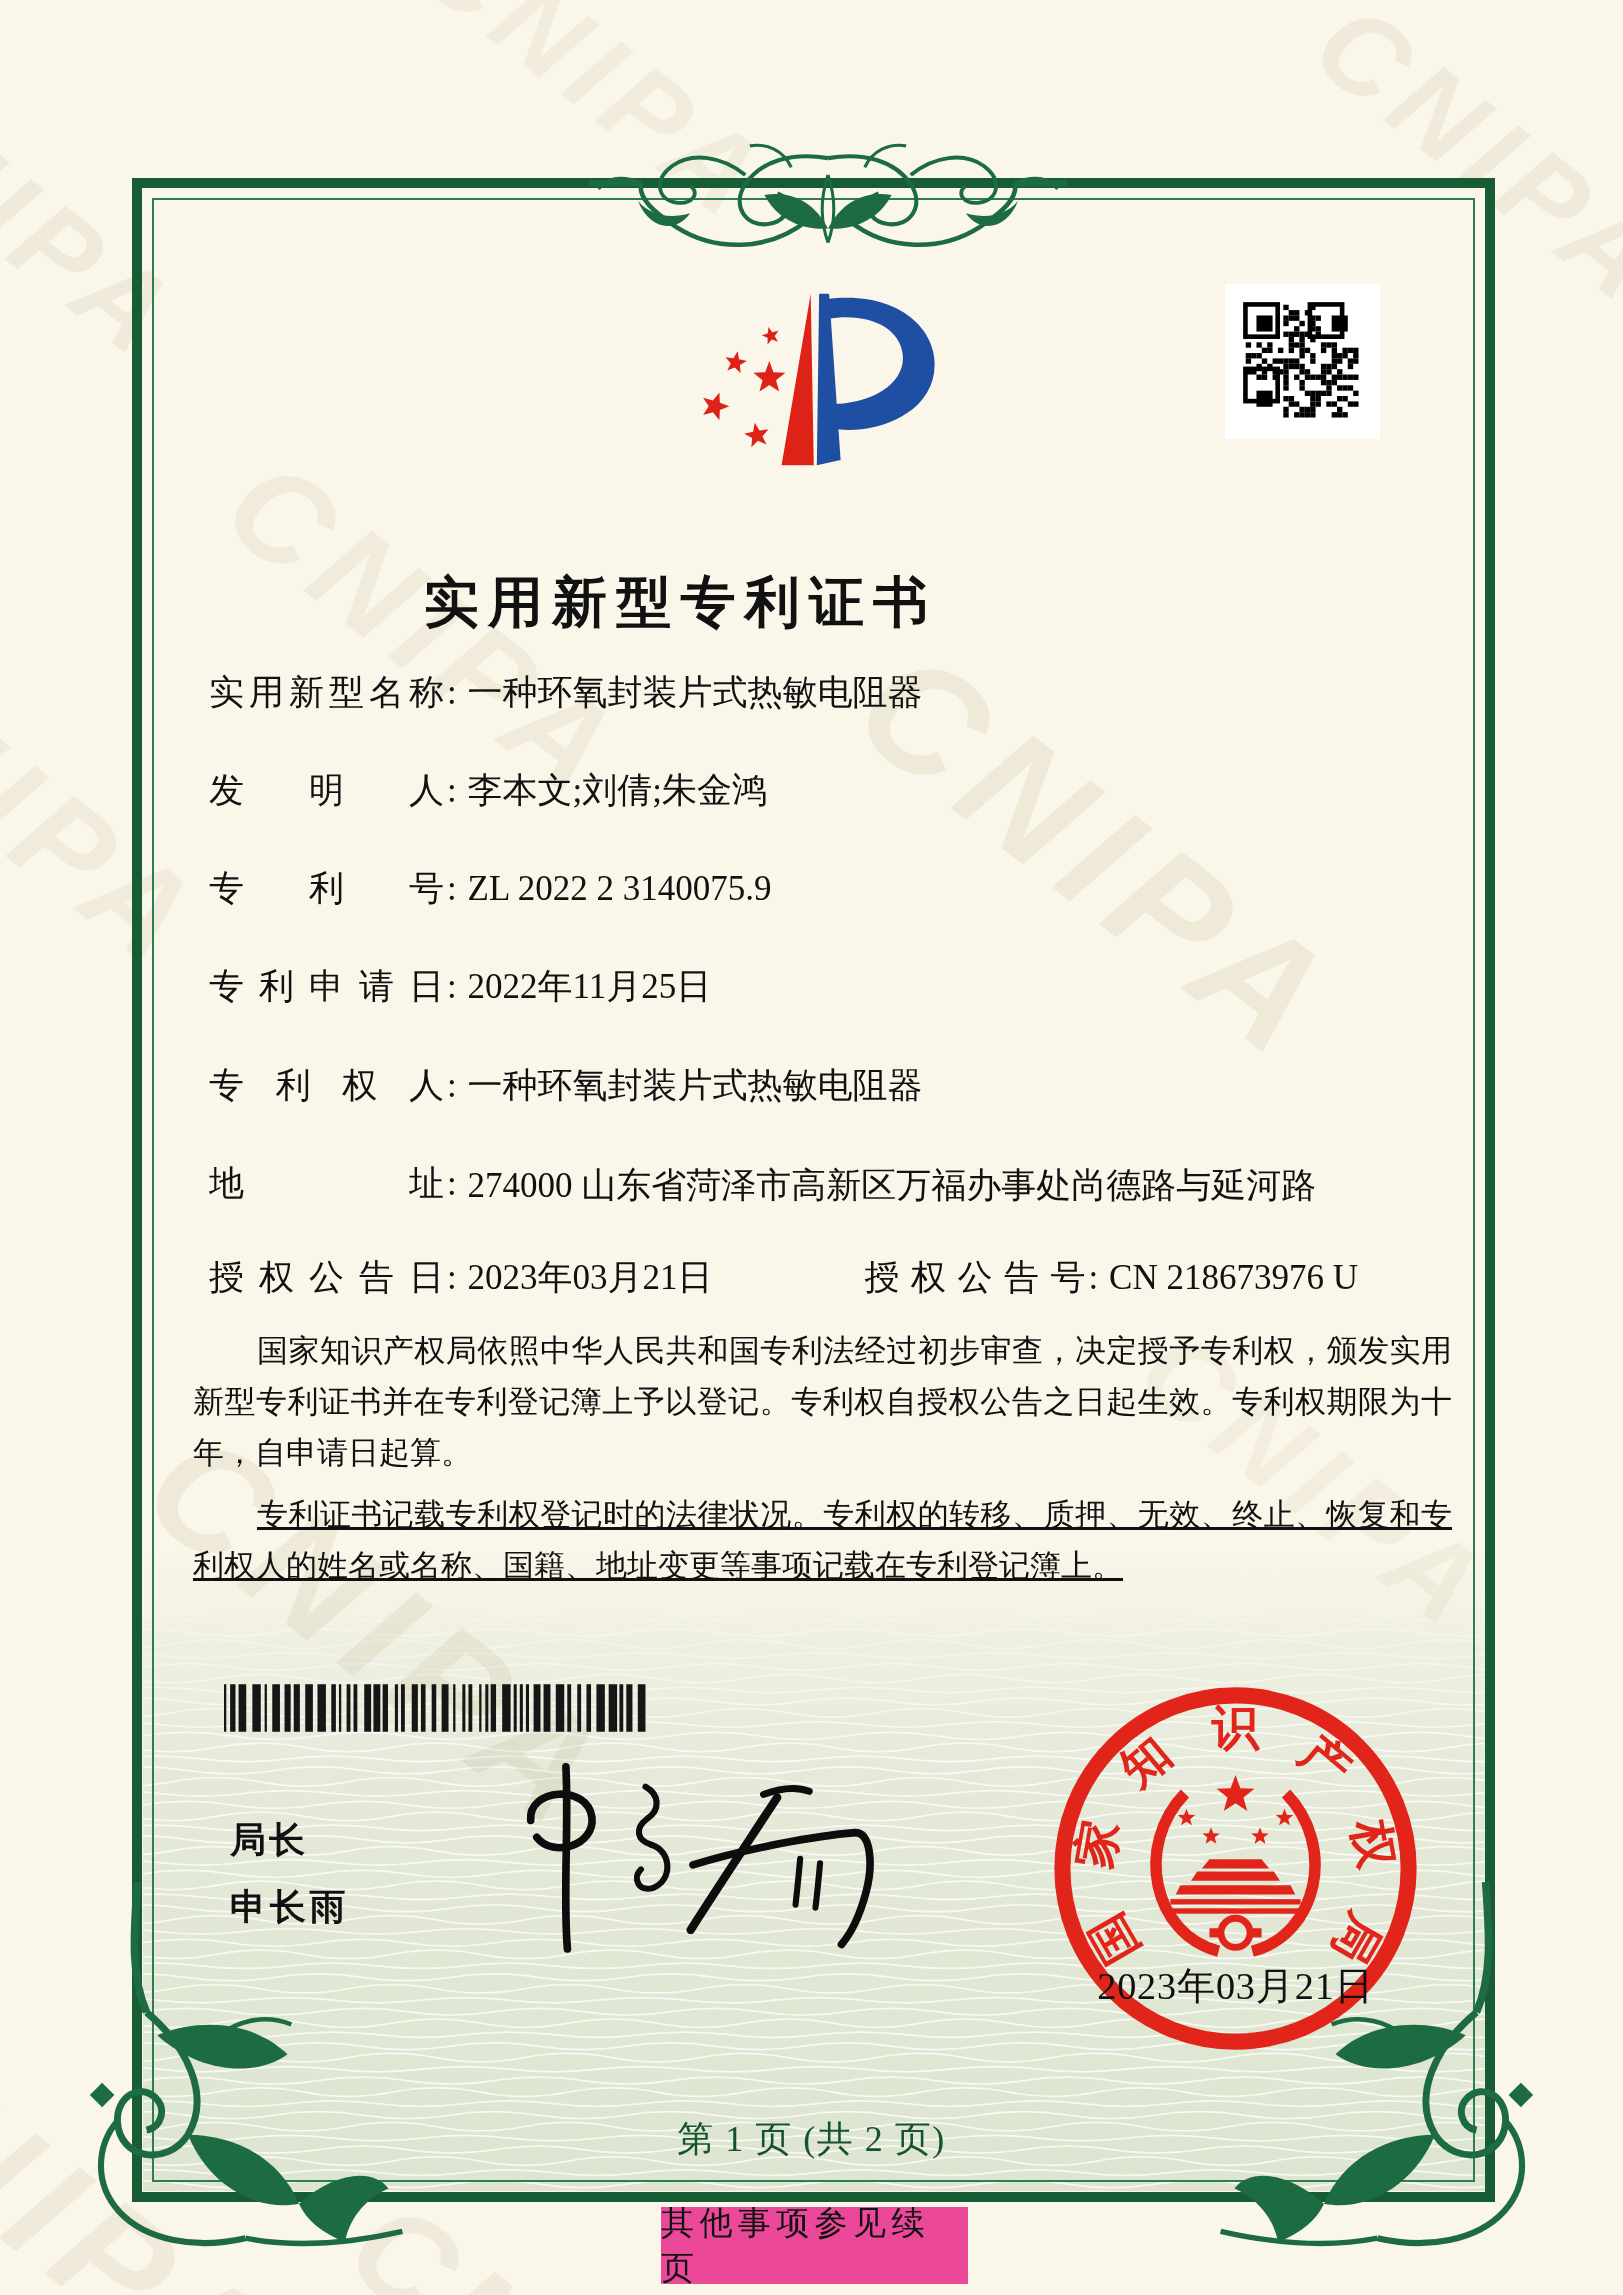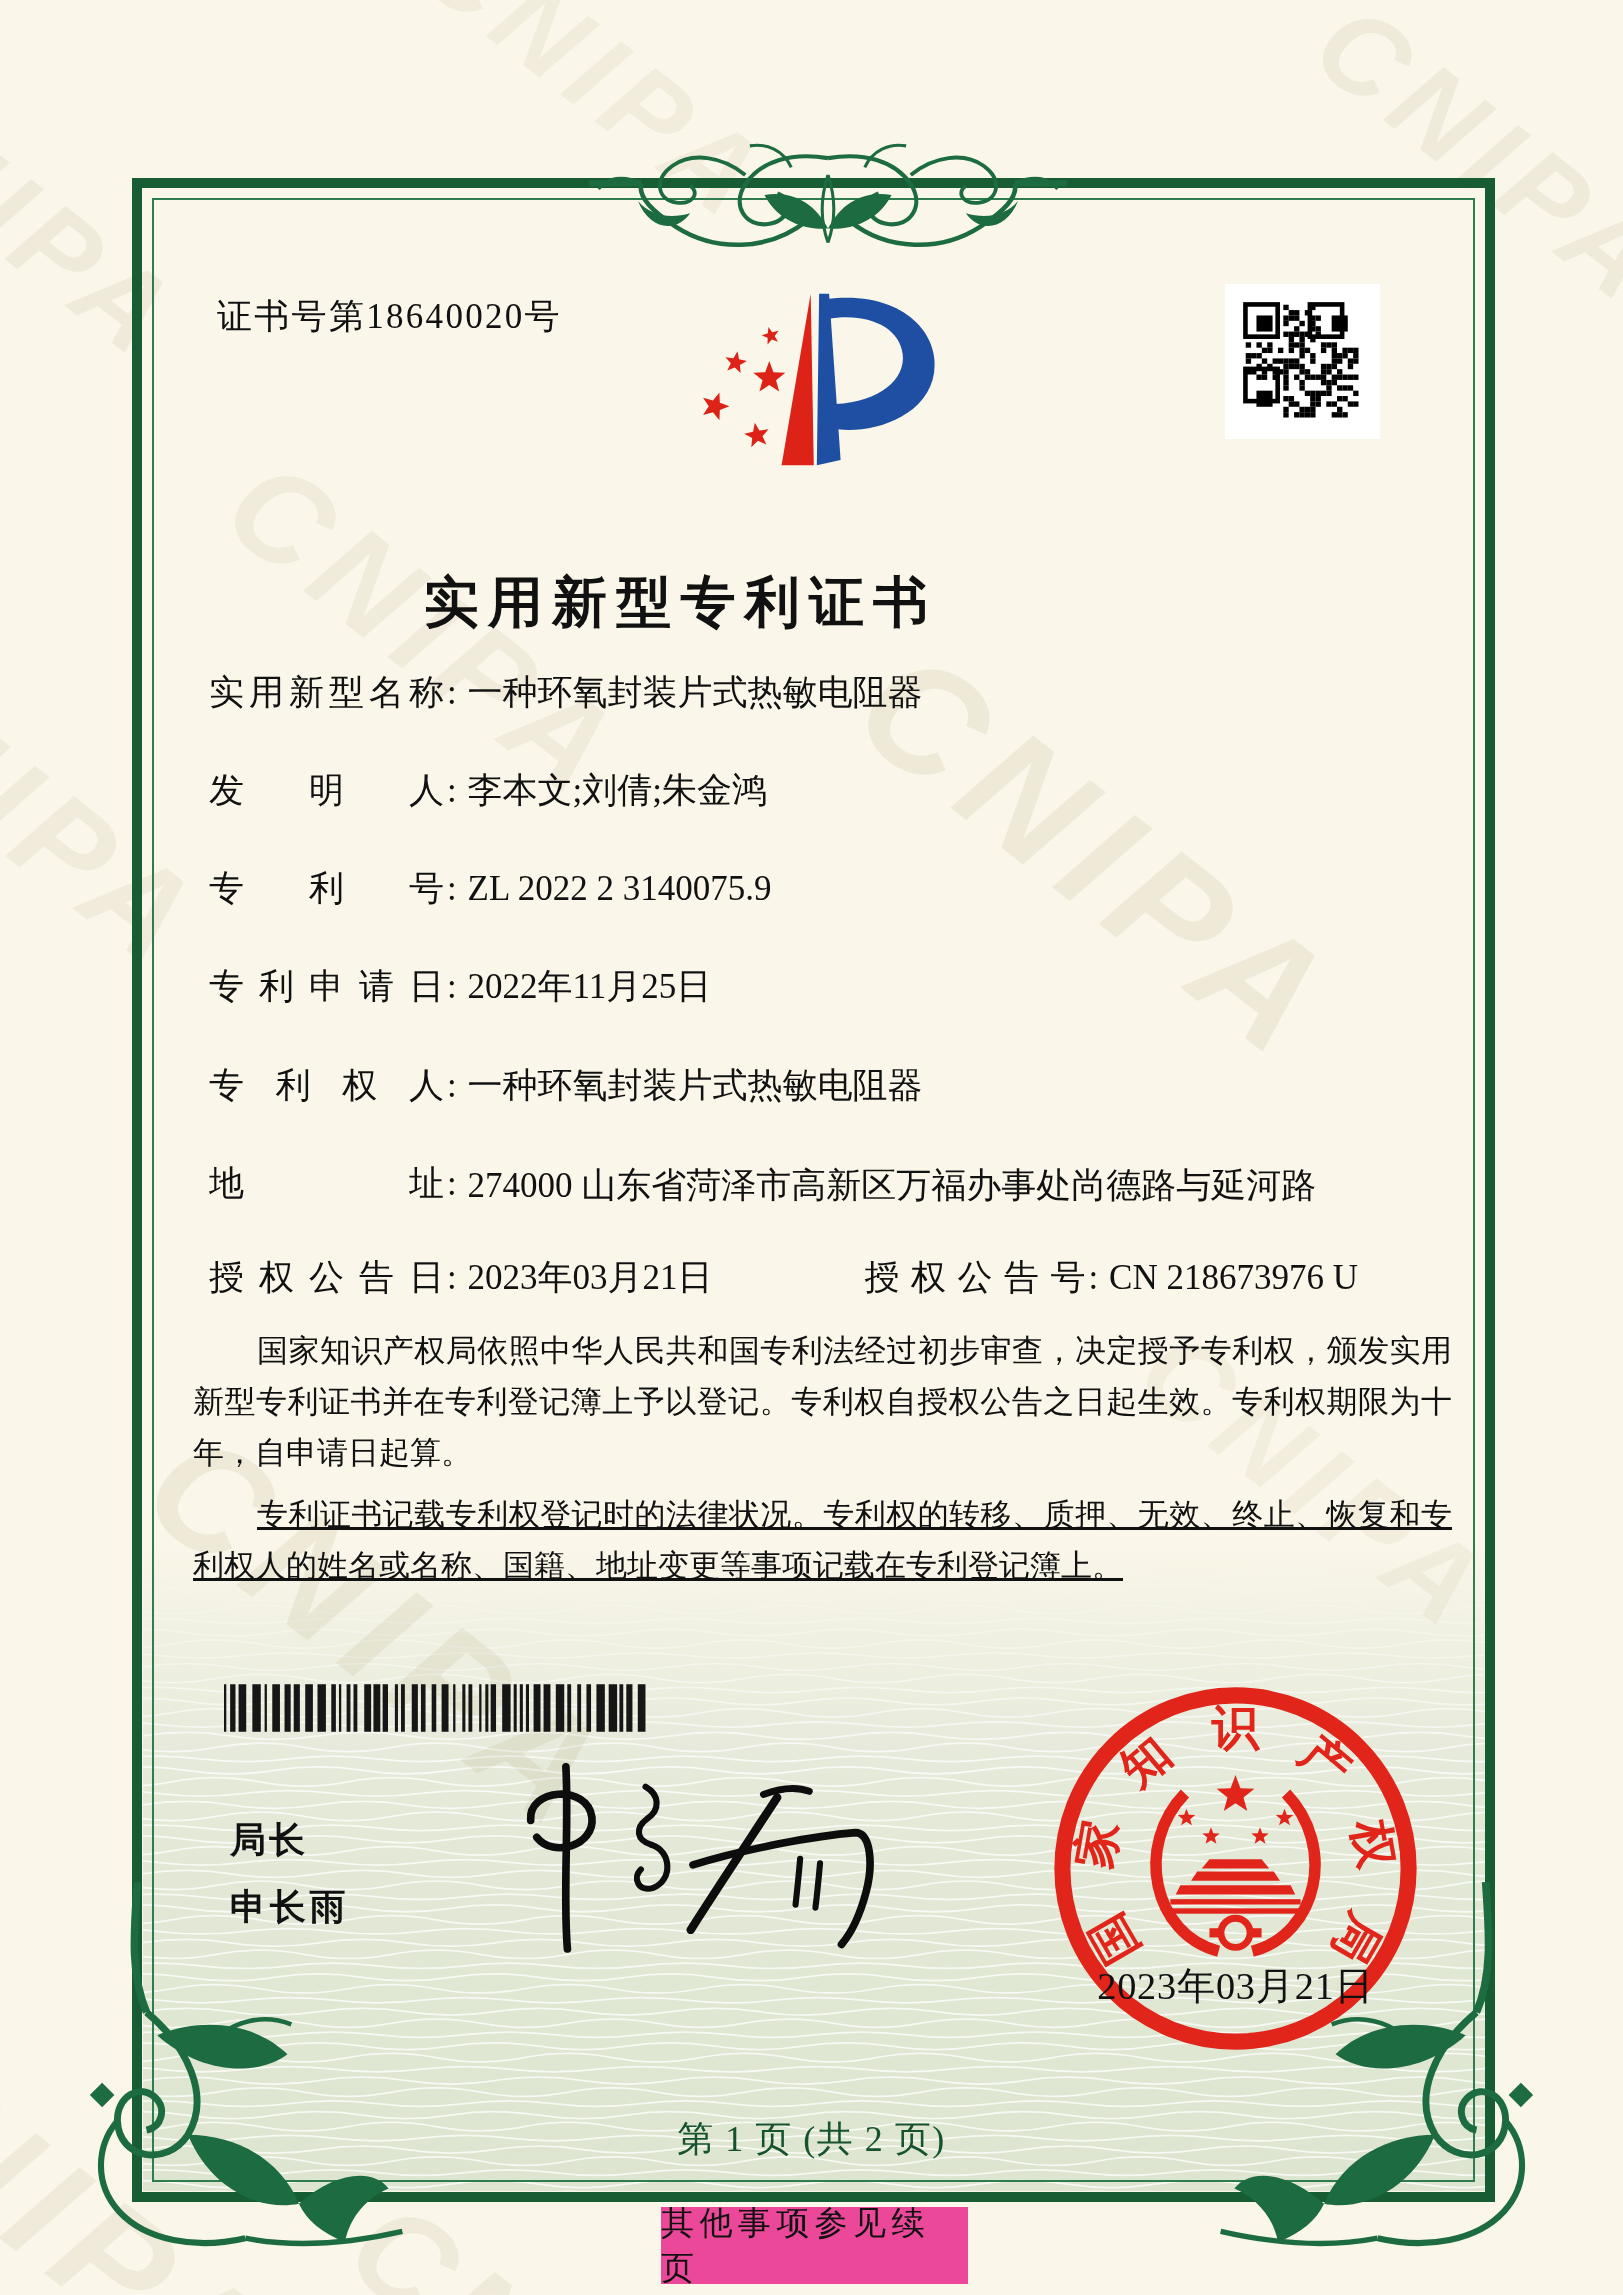--- a/index.html
+++ b/index.html
@@ -174,21 +174,20 @@
     <use href="#topHalf"></use>
       <use href="#topHalf" transform="translate(624,0) scale(-1,1)"></use>
   </svg>
   <svg class="orn" style="left:73px;top:1882px" width="360" height="406" viewBox="0 0 470 530">
     <use href="#cornerOrn"></use>
   </svg>
   <svg class="orn" style="left:1190px;top:1882px;transform:scaleX(-1)" width="360" height="406" viewBox="0 0 470 530">
     <use href="#cornerOrn"></use>
   </svg>
 
-  <div class="cert-no">证书号第18640020号</div>
 
   <svg class="logo" viewBox="0 0 360 270">
     <g id="logo-stars">
         <path d="M121.9,66.4L126.8,73.3L135.1,71.5L130.0,78.3L134.3,85.6L126.3,82.9L120.7,89.2L120.8,80.7L113.0,77.4L121.1,74.8Z" fill="#dd2218"></path>
         <path d="M81.6,98.2L83.5,108.6L93.9,110.9L84.6,116.0L85.6,126.5L77.9,119.2L68.2,123.4L72.8,113.9L65.8,106.0L76.2,107.3Z" fill="#dd2218"></path>
         <path d="M123.0,111.0L128.4,125.5L143.9,126.2L131.8,135.9L135.9,150.8L123.0,142.2L110.1,150.8L114.2,135.9L102.1,126.2L117.6,125.5Z" fill="#dd2218"></path>
         <path d="M57.9,151.9L58.5,165.3L71.0,170.0L58.5,174.7L57.9,188.1L49.5,177.6L36.6,181.2L44.0,170.0L36.6,158.8L49.5,162.4Z" fill="#dd2218"></path>
         <path d="M104.0,191.3L110.1,201.6L122.0,200.0L114.1,209.0L119.2,219.8L108.2,215.0L99.5,223.3L100.7,211.4L90.2,205.6L101.9,203.0Z" fill="#dd2218"></path>
       </g>
     <path d="M177,23 L139,247 L181,247 Z" fill="#dd2218"></path>

